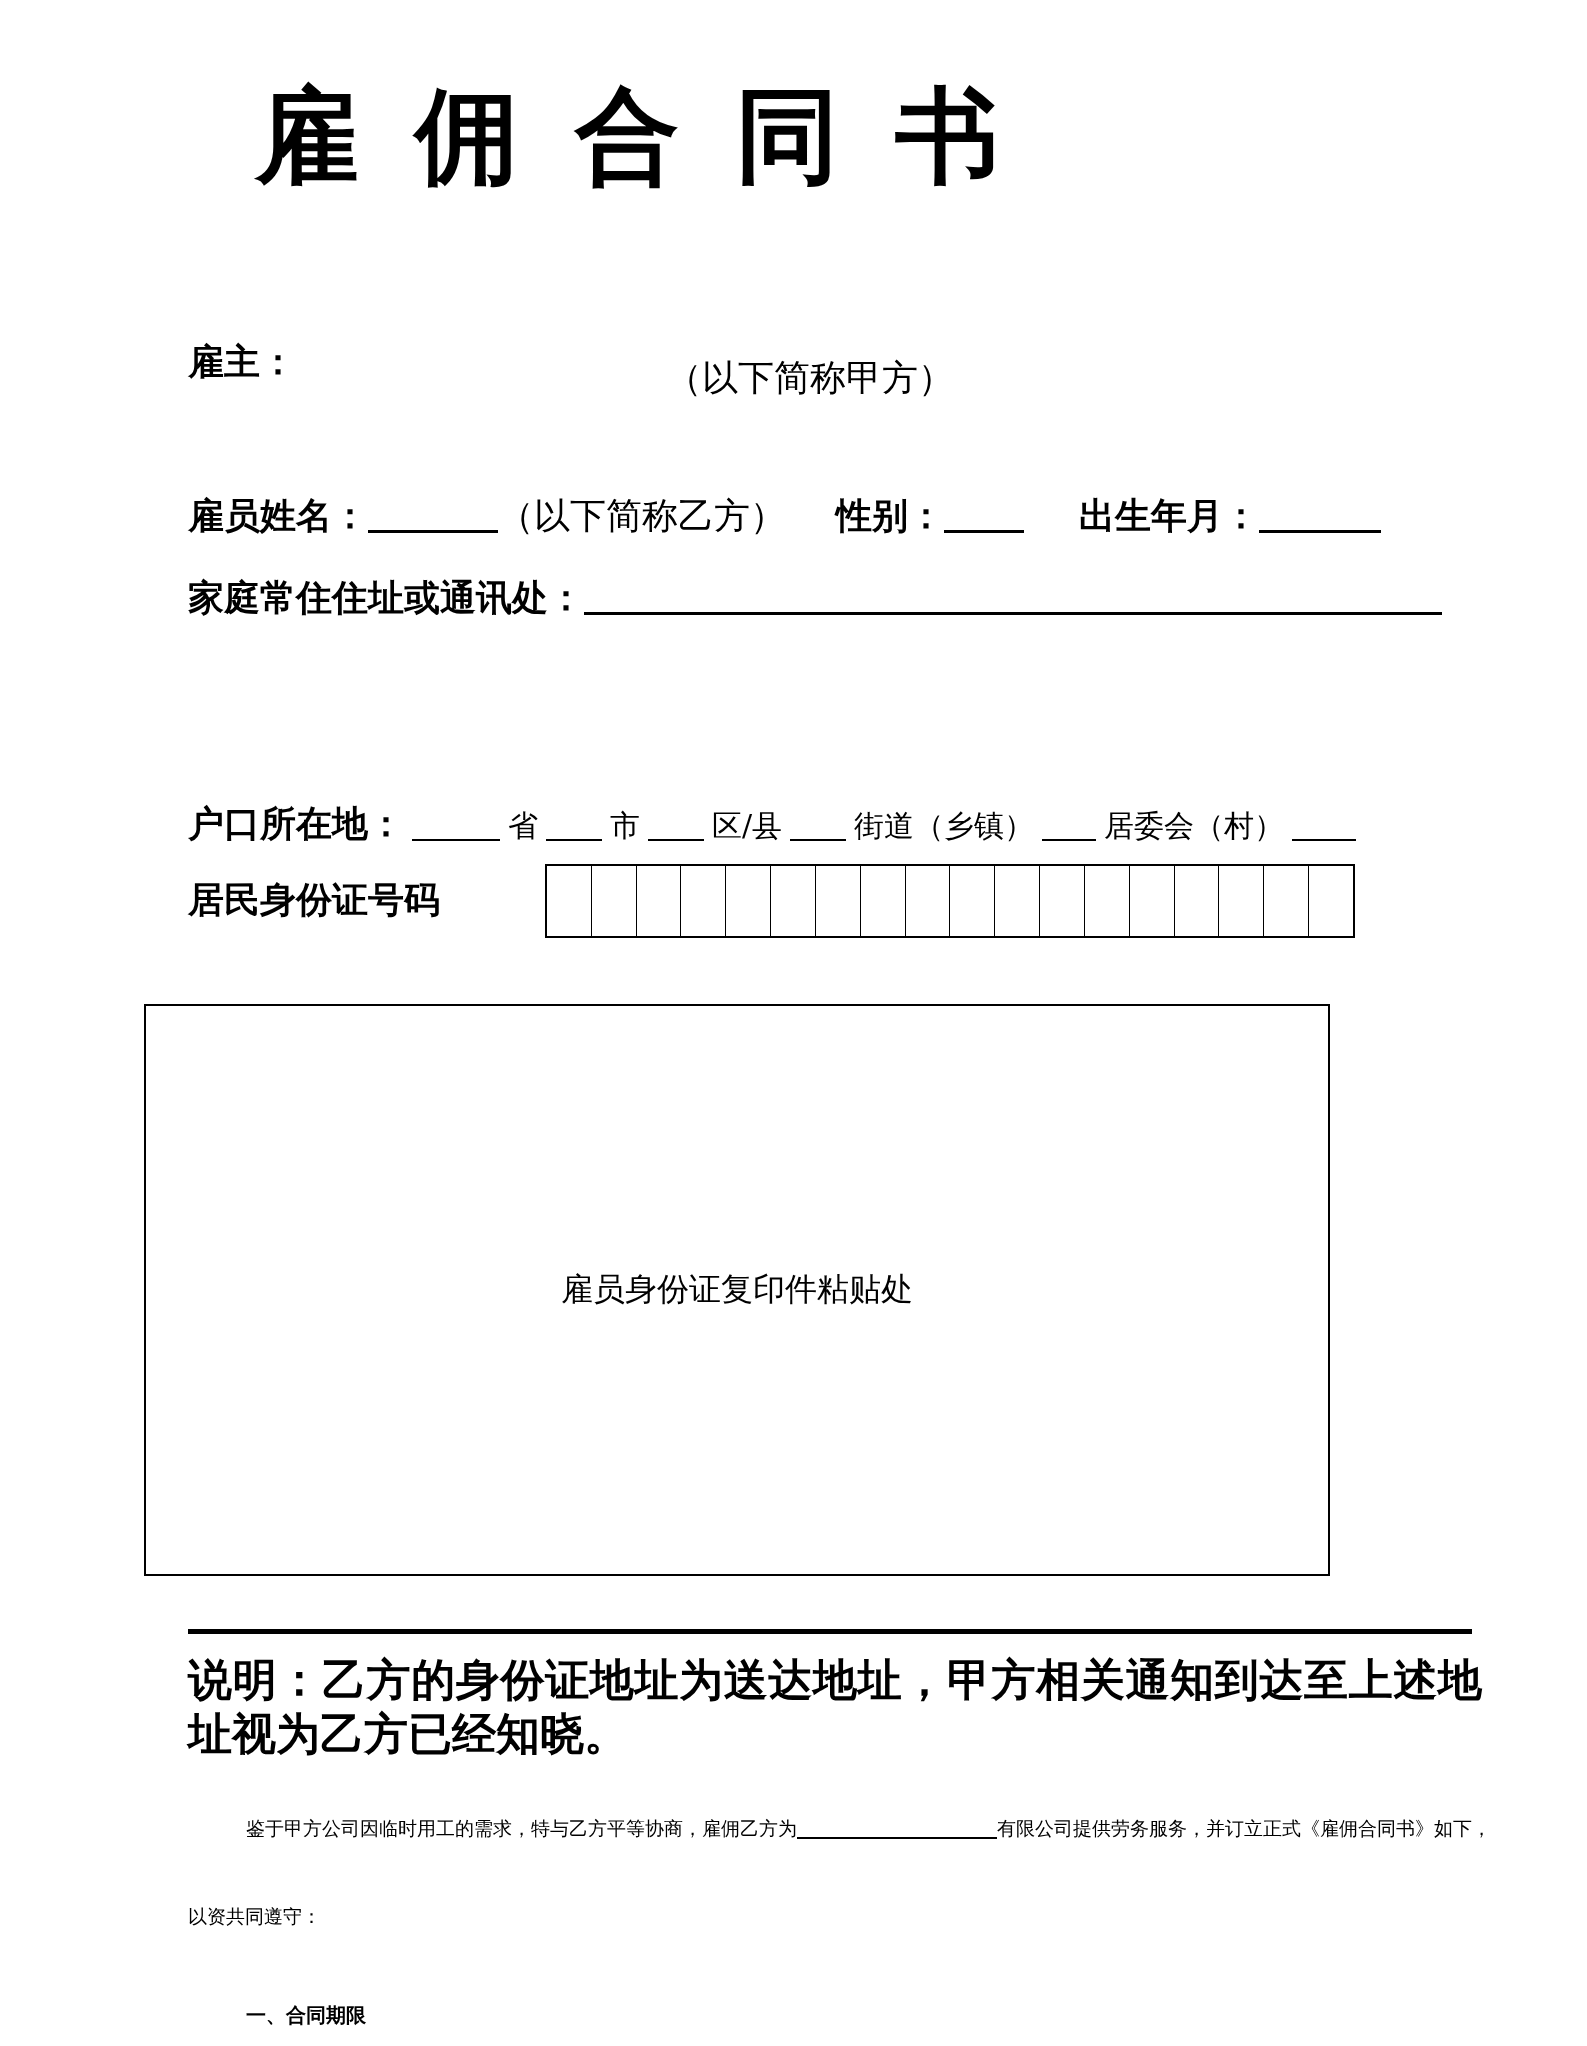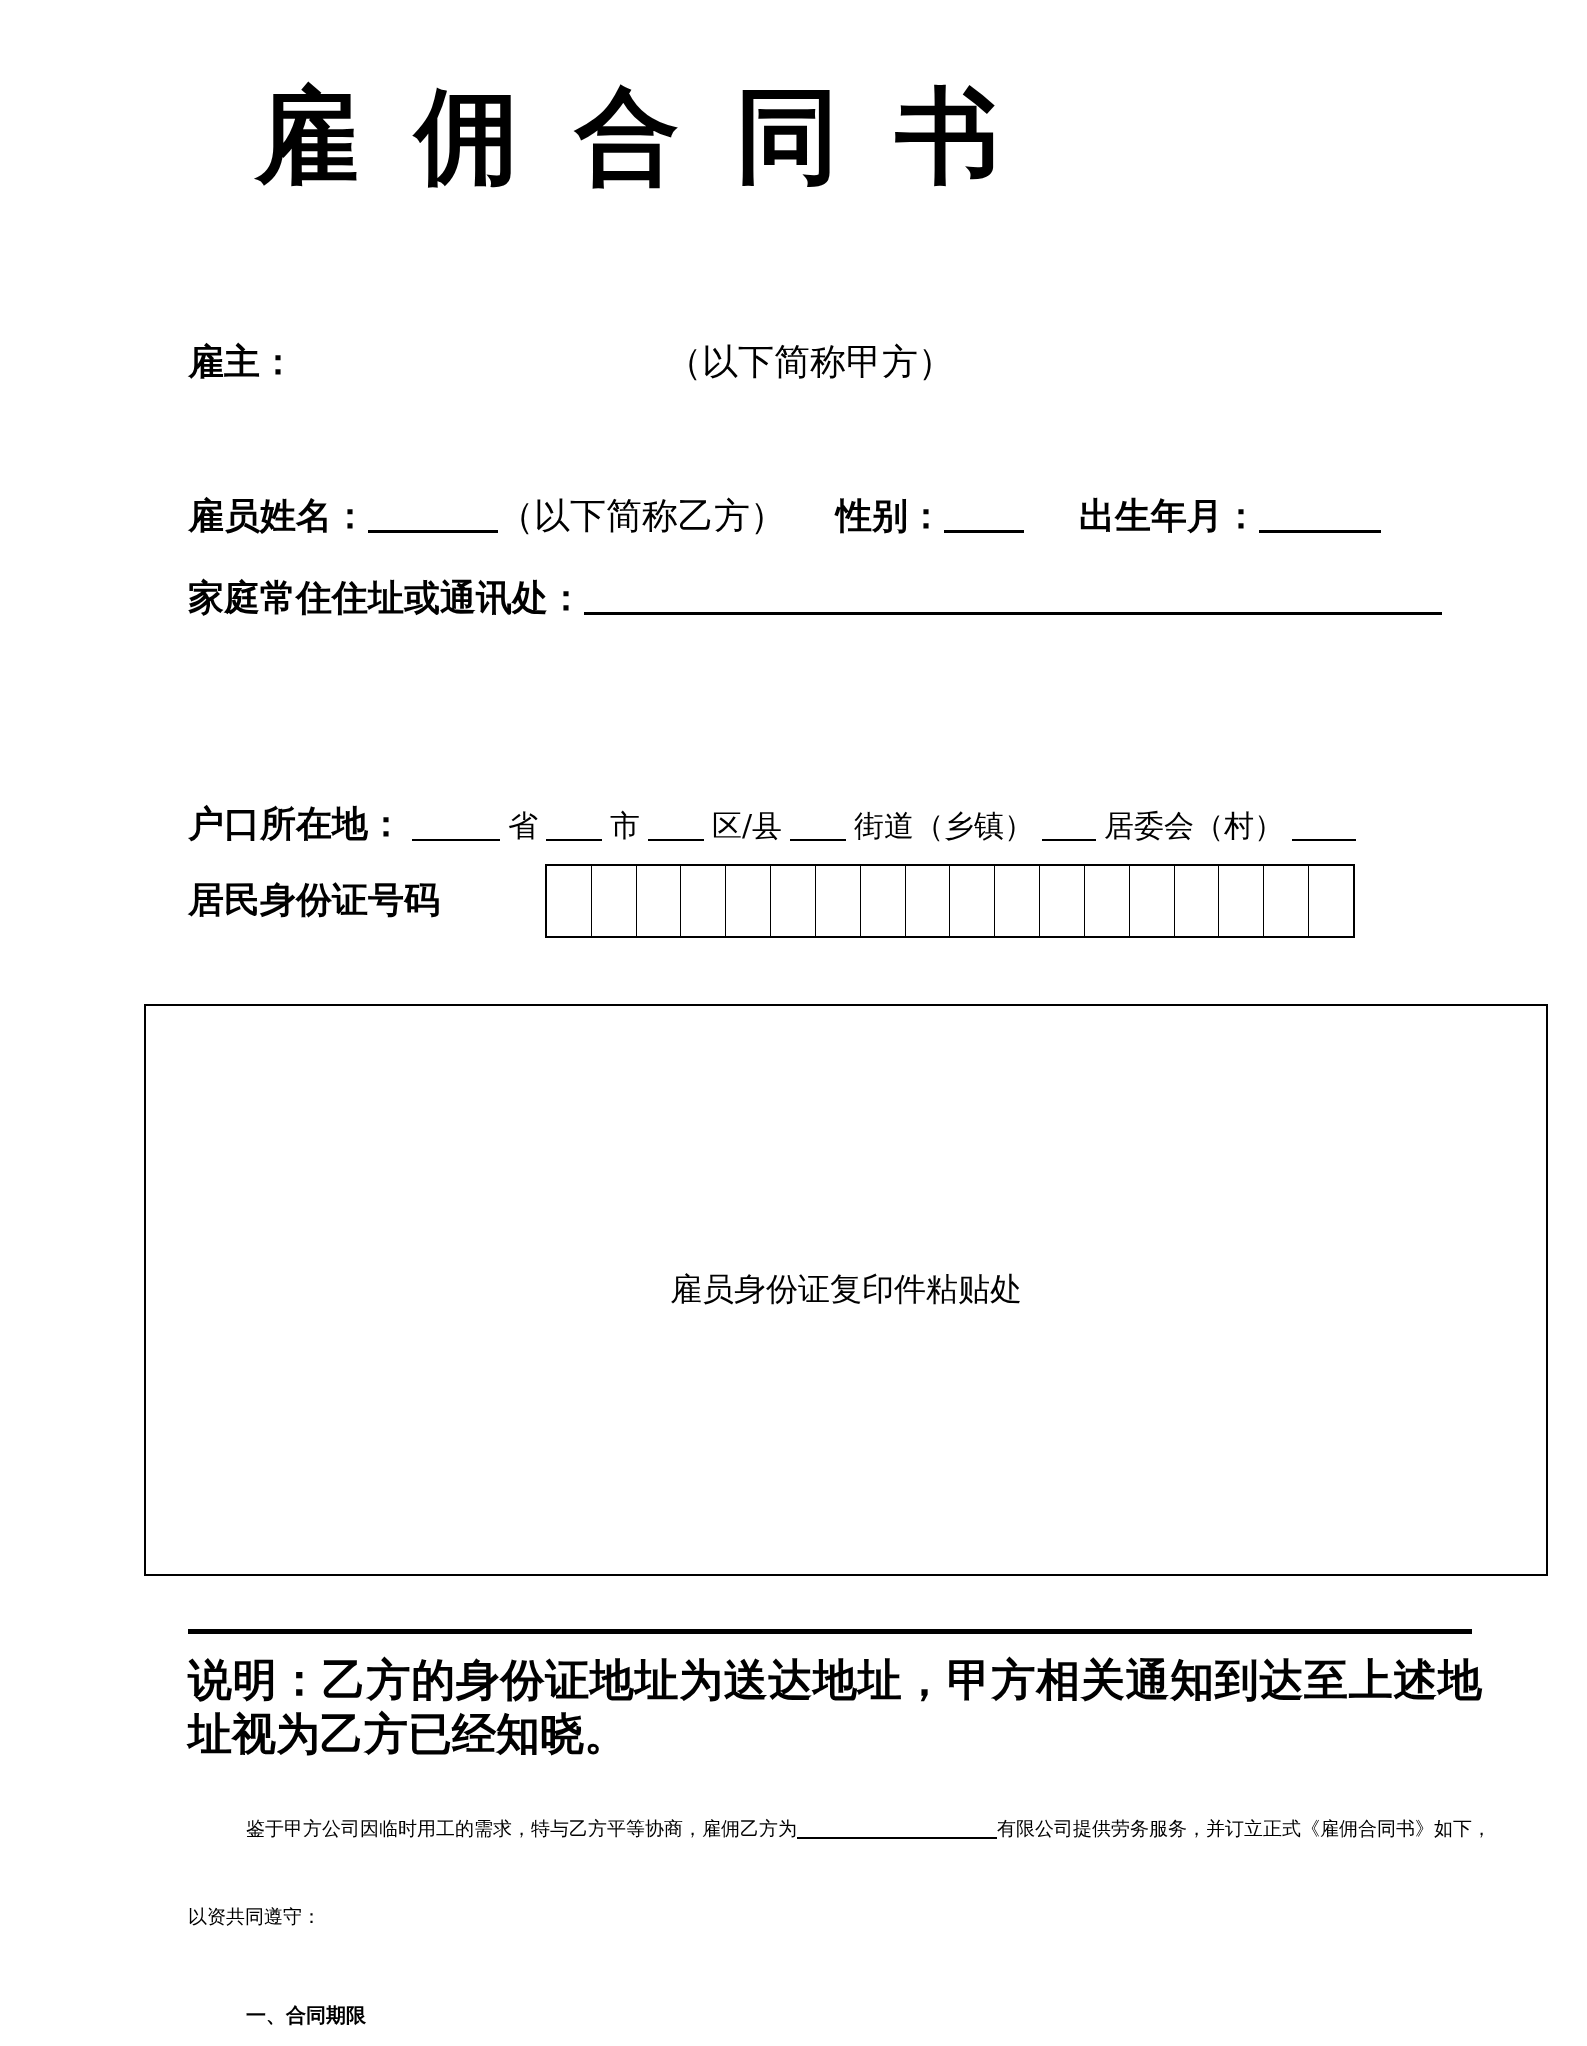--- a/index.html
+++ b/index.html
@@ -12,38 +12,38 @@
     font-size:104px;font-weight:bold;letter-spacing:56px;white-space:nowrap;
   }
   .form-line{position:absolute;left:188px;white-space:nowrap;font-size:36px;line-height:1.2;}
   .bold{font-weight:bold;}
   .blank{
     display:inline-block;position:relative;top:5px;height:0;
     border-bottom:3px solid #000;
   }
   .blank.thin{border-bottom-width:2px;}
   .line-employer{top:340px;}
-  .employer-note{position:absolute;left:478px;top:0;font-weight:normal;}
+  .employer-note{position:absolute;left:478px;top:16px;font-weight:normal;}
   .line-employee{top:494px;}
   .gap50{margin-left:50px;}
   .gap55{margin-left:55px;}
   .line-address{top:576px;}
   .line-phone{top:652px;}
   .line-household{top:802px;}
   .hseg{font-size:30px;}
   .hblank{margin:0 8px;}
   .line-idlabel{top:878px;}
   .id-grid{
     position:absolute;left:545px;top:864px;width:810px;height:74px;
     box-sizing:border-box;border:2px solid #000;display:flex;background:#fff;
   }
   .id-cell{flex:1 1 0;border-right:1px solid #000;}
   .id-cell:last-child{border-right:none;}
   .paste-box{
-    position:absolute;left:144px;top:1004px;width:1404px;height:572px;
+    position:absolute;left:144px;top:1004px;width:1186px;height:572px;
     box-sizing:border-box;border:2px solid #000;
     display:flex;align-items:center;justify-content:center;
   }
   .paste-box-label{font-size:32px;}
   .divider{position:absolute;left:188px;top:1629px;width:1284px;height:0;border-top:5px solid #000;}
   .delivery-note{
     position:absolute;left:188px;top:1653px;width:1294px;
     font-size:44px;font-weight:bold;line-height:54px;
     text-align:justify;word-break:break-all;
   }

